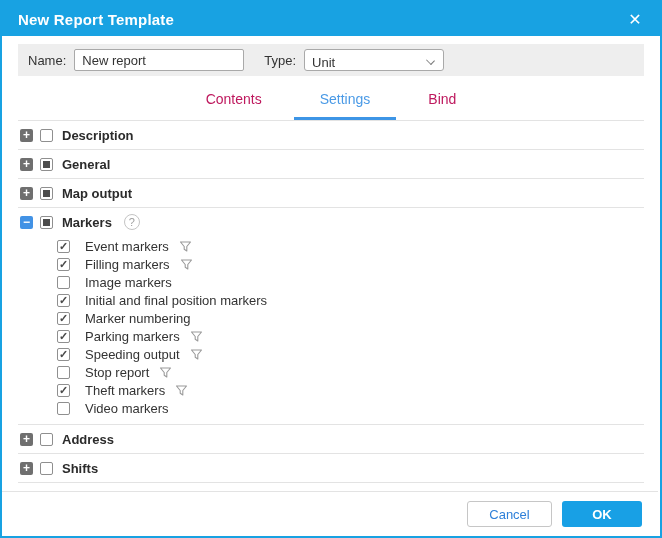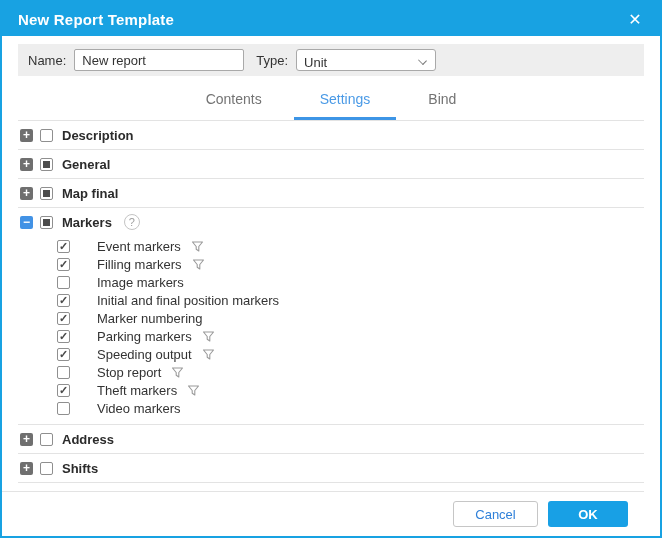--- a/index.html
+++ b/index.html
@@ -38,21 +38,21 @@
     font-size: 13px; color: #333;
   }
   .form-band label { margin-right: 8px; }
   .text-input {
     width: 170px; height: 22px;
     border: 1px solid #a9a9a9; border-radius: 2px;
     padding: 0 7px; font-size: 13px; color: #333;
     font-family: "Liberation Sans", sans-serif;
     background: #fff; outline: none;
   }
-  .type-label { margin-left: 12px; }
+  .type-label { margin-left: 20px; }
   .select {
     width: 140px; height: 22px;
     border: 1px solid #a9a9a9; border-radius: 3px;
     background: #fff; position: relative;
     display: flex; align-items: center;
     padding: 4px 22px 0 7px; font-size: 13px; color: #333;
     cursor: pointer;
   }
   .chevron {
     position: absolute; right: 9px; top: 7px;
@@ -61,21 +61,21 @@
     transform: rotate(45deg) scale(1,0.8);
   }
   
   .tabs {
     flex: 0 0 44px;
     display: flex; justify-content: center; align-items: flex-end;
     gap: 6px;
   }
   .tab {
     padding: 9px 26px 10px 26px;
-    font-size: 14px; color: #737373; cursor: pointer;
+    font-size: 14px; color: #be185d; cursor: pointer;
     border-bottom: 3px solid transparent;
   }
   .tab.active { color: #4a9ae6; border-bottom-color: #3d95e6; }
   
   .tree {
     margin: 0 16px;
     border-top: 1px solid #e3e3e3;
     flex: 1 1 auto;
   }
   .section { border-bottom: 1px solid #e3e3e3; }
@@ -110,26 +110,26 @@
     width: 16px; height: 16px; border-radius: 50%;
     border: 1px solid #c4c4c4; color: #9e9e9e;
     font-size: 11px; line-height: 14px; text-align: center;
     cursor: pointer;
   }
   .items { padding: 1px 0 7px 0; }
   .item-row {
     height: 18px; margin-left: 39px;
     display: flex; align-items: center;
   }
-  .item-label { margin-left: 27px; font-size: 13px; color: #333; }
+  .item-label { margin-left: 15px; font-size: 13px; color: #333; }
   .filter-icon { margin-left: 10px; cursor: pointer; display: flex; }
   
   .footer {
     flex: 0 0 45px;
-    margin: 0 16px 0 0;
+    margin: 0 2px 0 0;
     border-top: 1px solid #e3e3e3;
     display: flex; align-items: center; justify-content: flex-end;
     gap: 10px; padding: 4px 16px;
   }
   .btn {
     height: 26px; border-radius: 3px; font-size: 13px;
     font-family: "Liberation Sans", sans-serif;
     display: flex; align-items: center; justify-content: center;
     cursor: pointer;
   }
@@ -188,21 +188,21 @@
 
     </div>
 
   </div>
       <div class="section">
     <div class="sec-row">
       <span class="expander plus">+</span>
       <span class="cb">
             <span class="inner-sq"></span>
           </span>
-      <span class="sec-label">Map final</span>
+      <span class="sec-label">Map output</span>
 
     </div>
 
   </div>
       <div class="section">
     <div class="sec-row">
       <span class="expander minus">−</span>
       <span class="cb">
             <span class="inner-sq"></span>
           </span>

